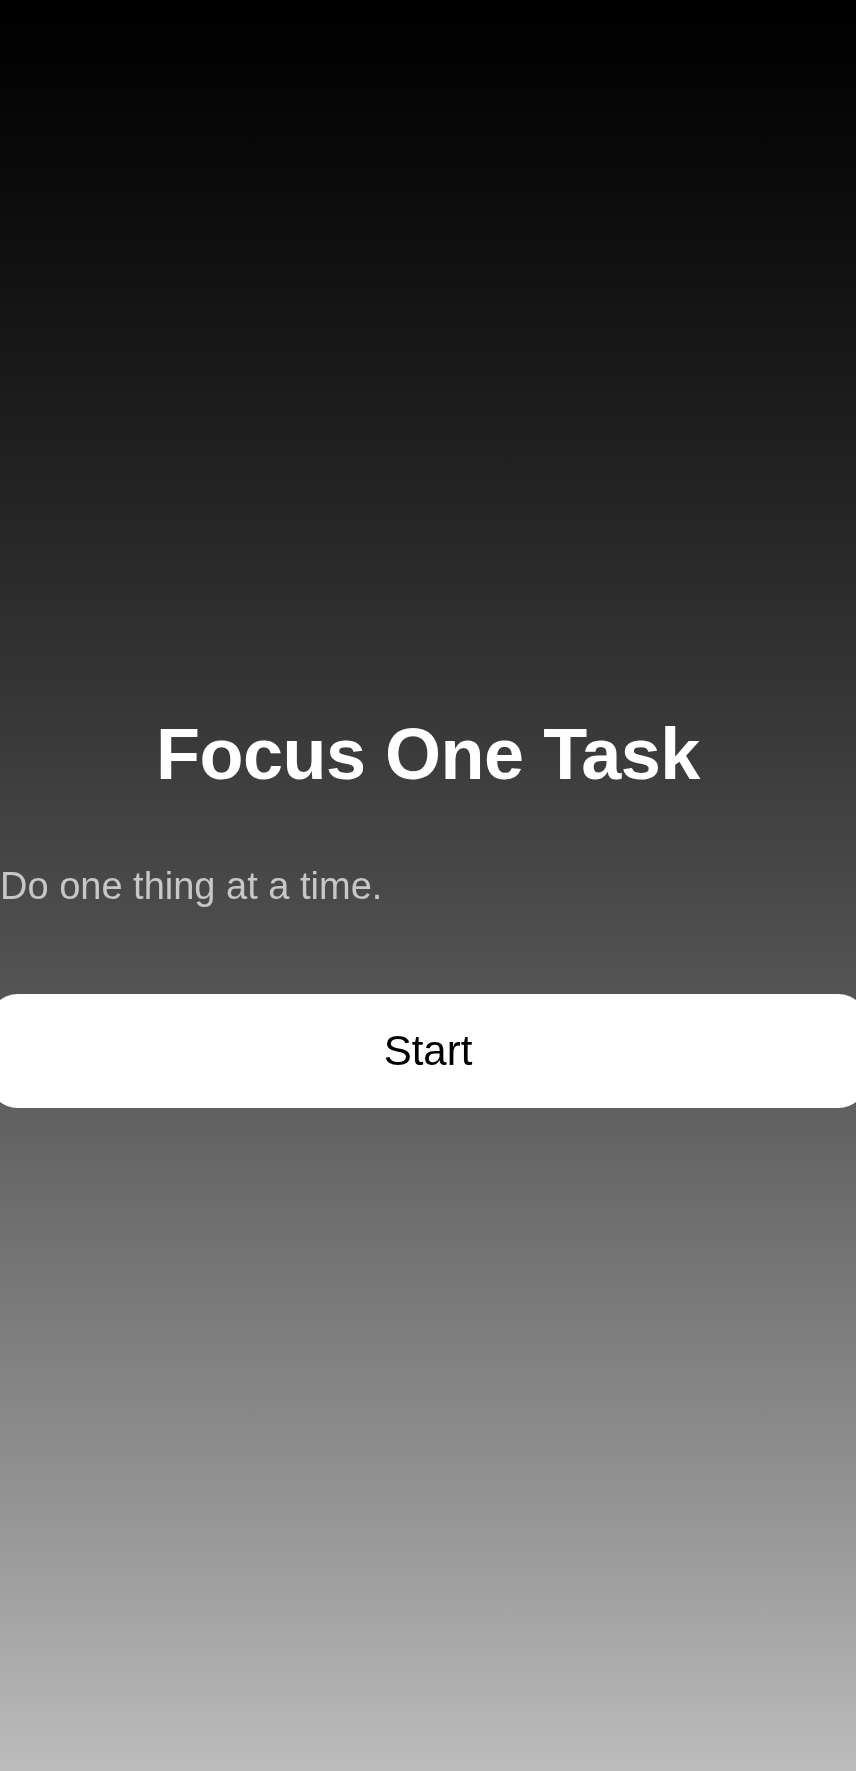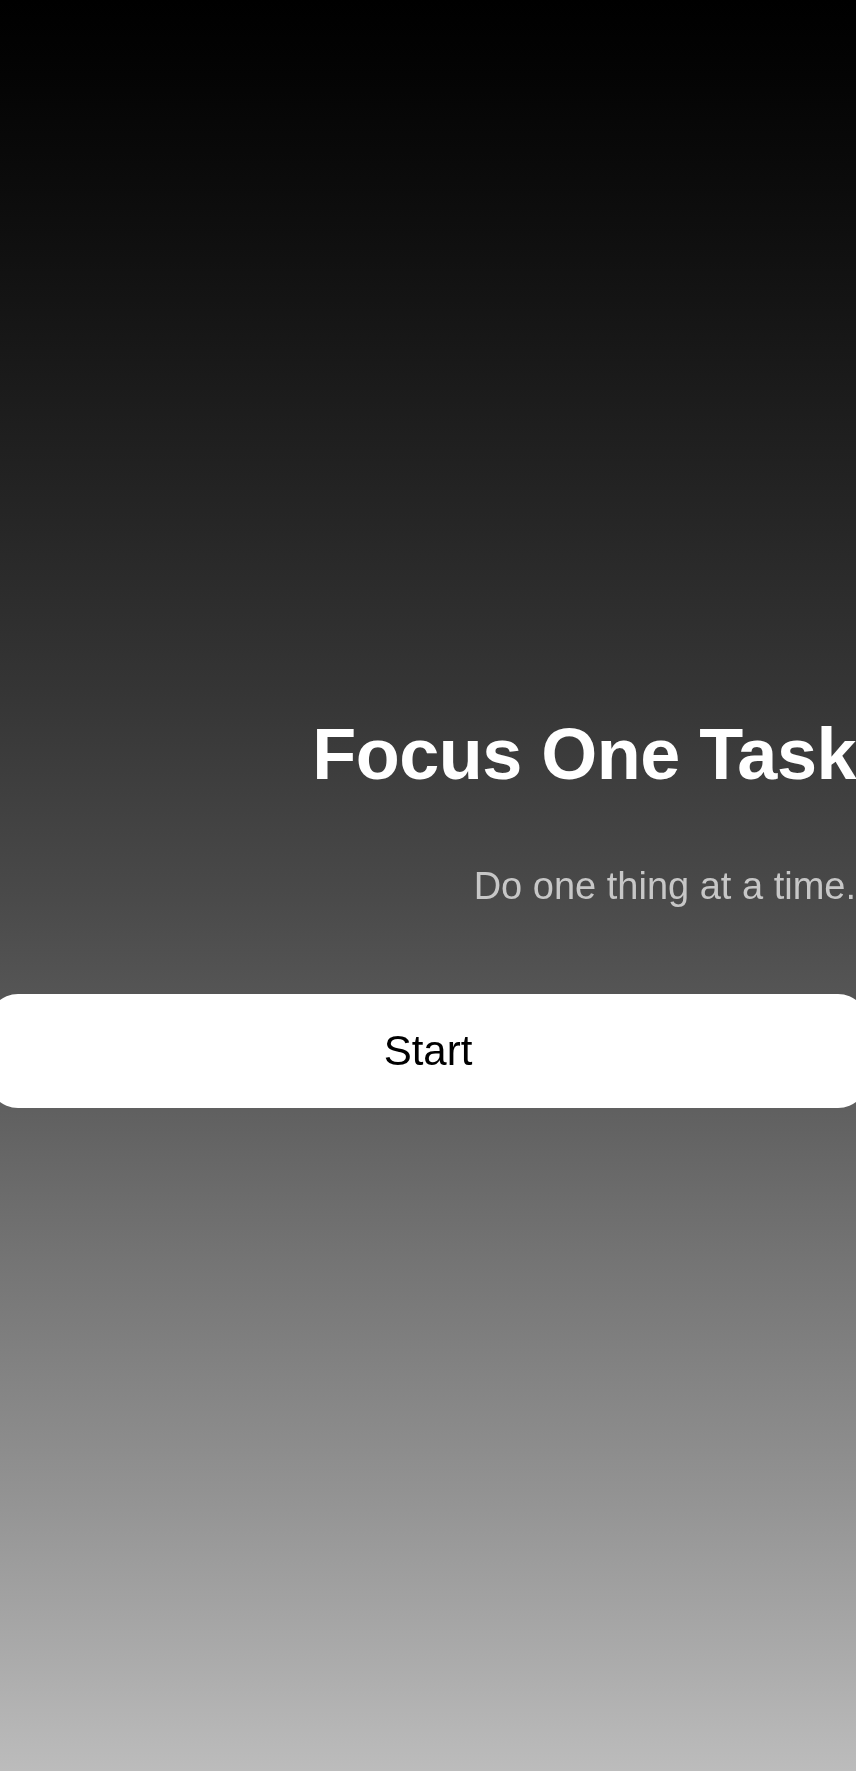--- a/index.html
+++ b/index.html
@@ -51,35 +51,35 @@
     position: absolute;
     inset: 0;
     display: block;
   }
 
   .title {
     position: absolute;
     top: 666px;
     left: 0;
     right: 0;
-    text-align: right;
+    text-align: center;
     font-size: 72px;
     line-height: 80px;
     font-weight: bold;
     color: #ffffff;
     letter-spacing: -0.5px;
     white-space: nowrap;
   }
 
   .subtitle {
     position: absolute;
     top: 826px;
     left: 0;
     right: 0;
-    text-align: right;
+    text-align: left;
     font-size: 38px;
     line-height: 44px;
     font-weight: normal;
     color: #c7c7c7;
   }
 
   .subtitle-line {
     display: block;
   }
 

